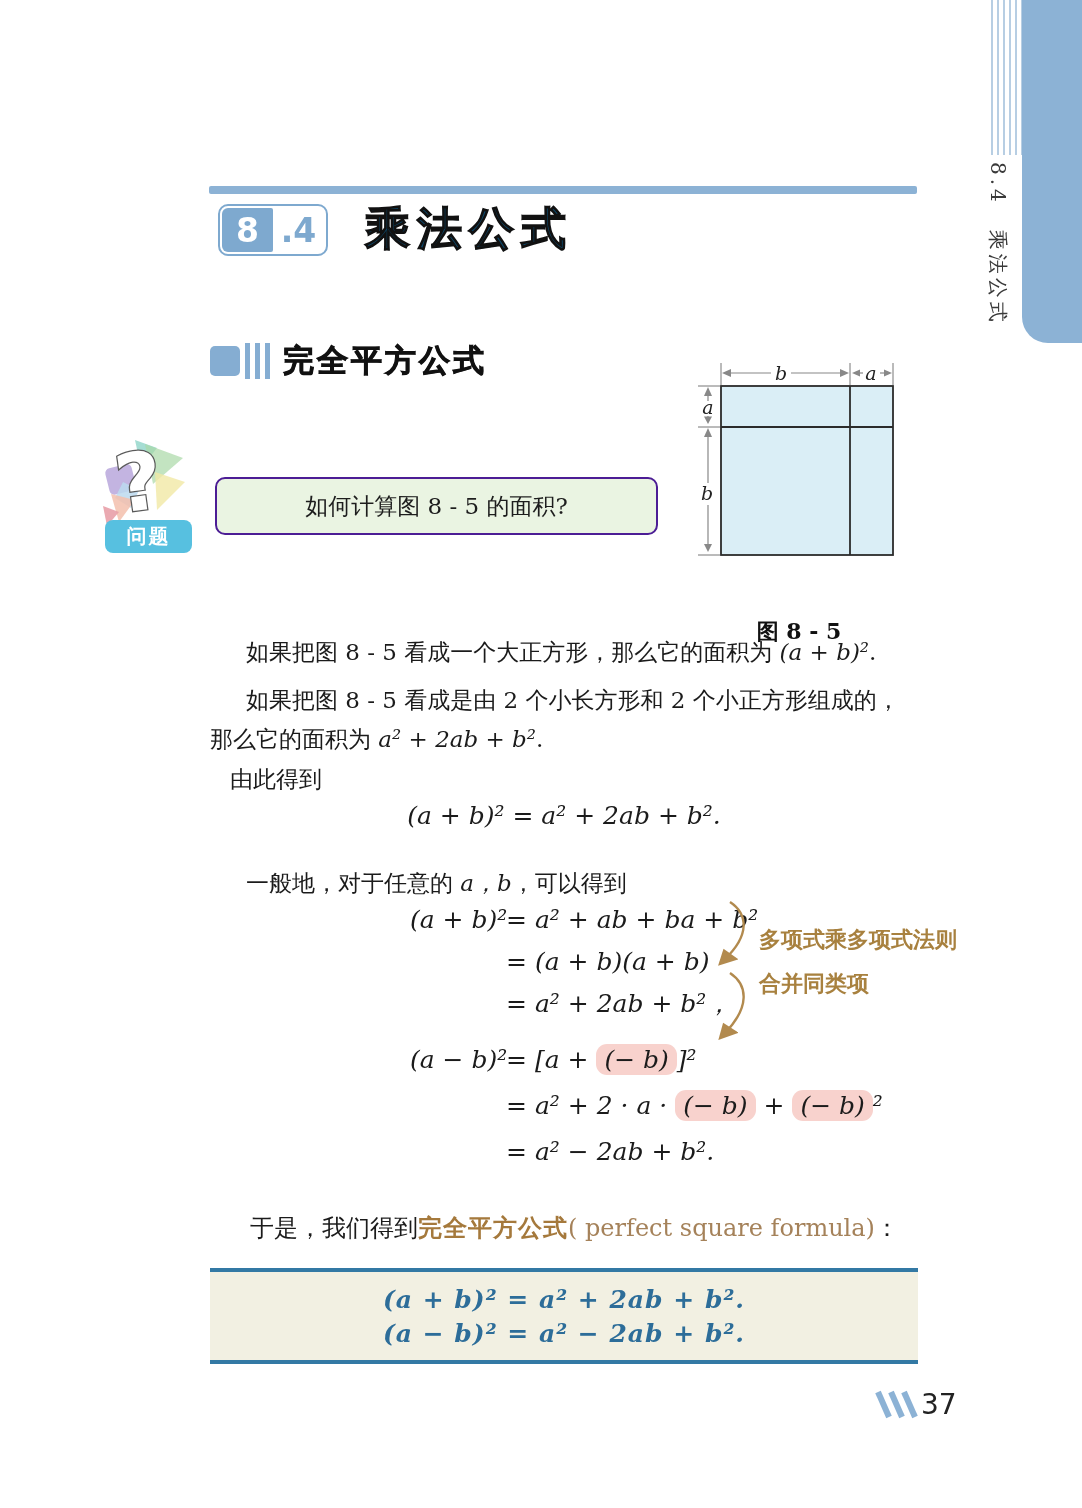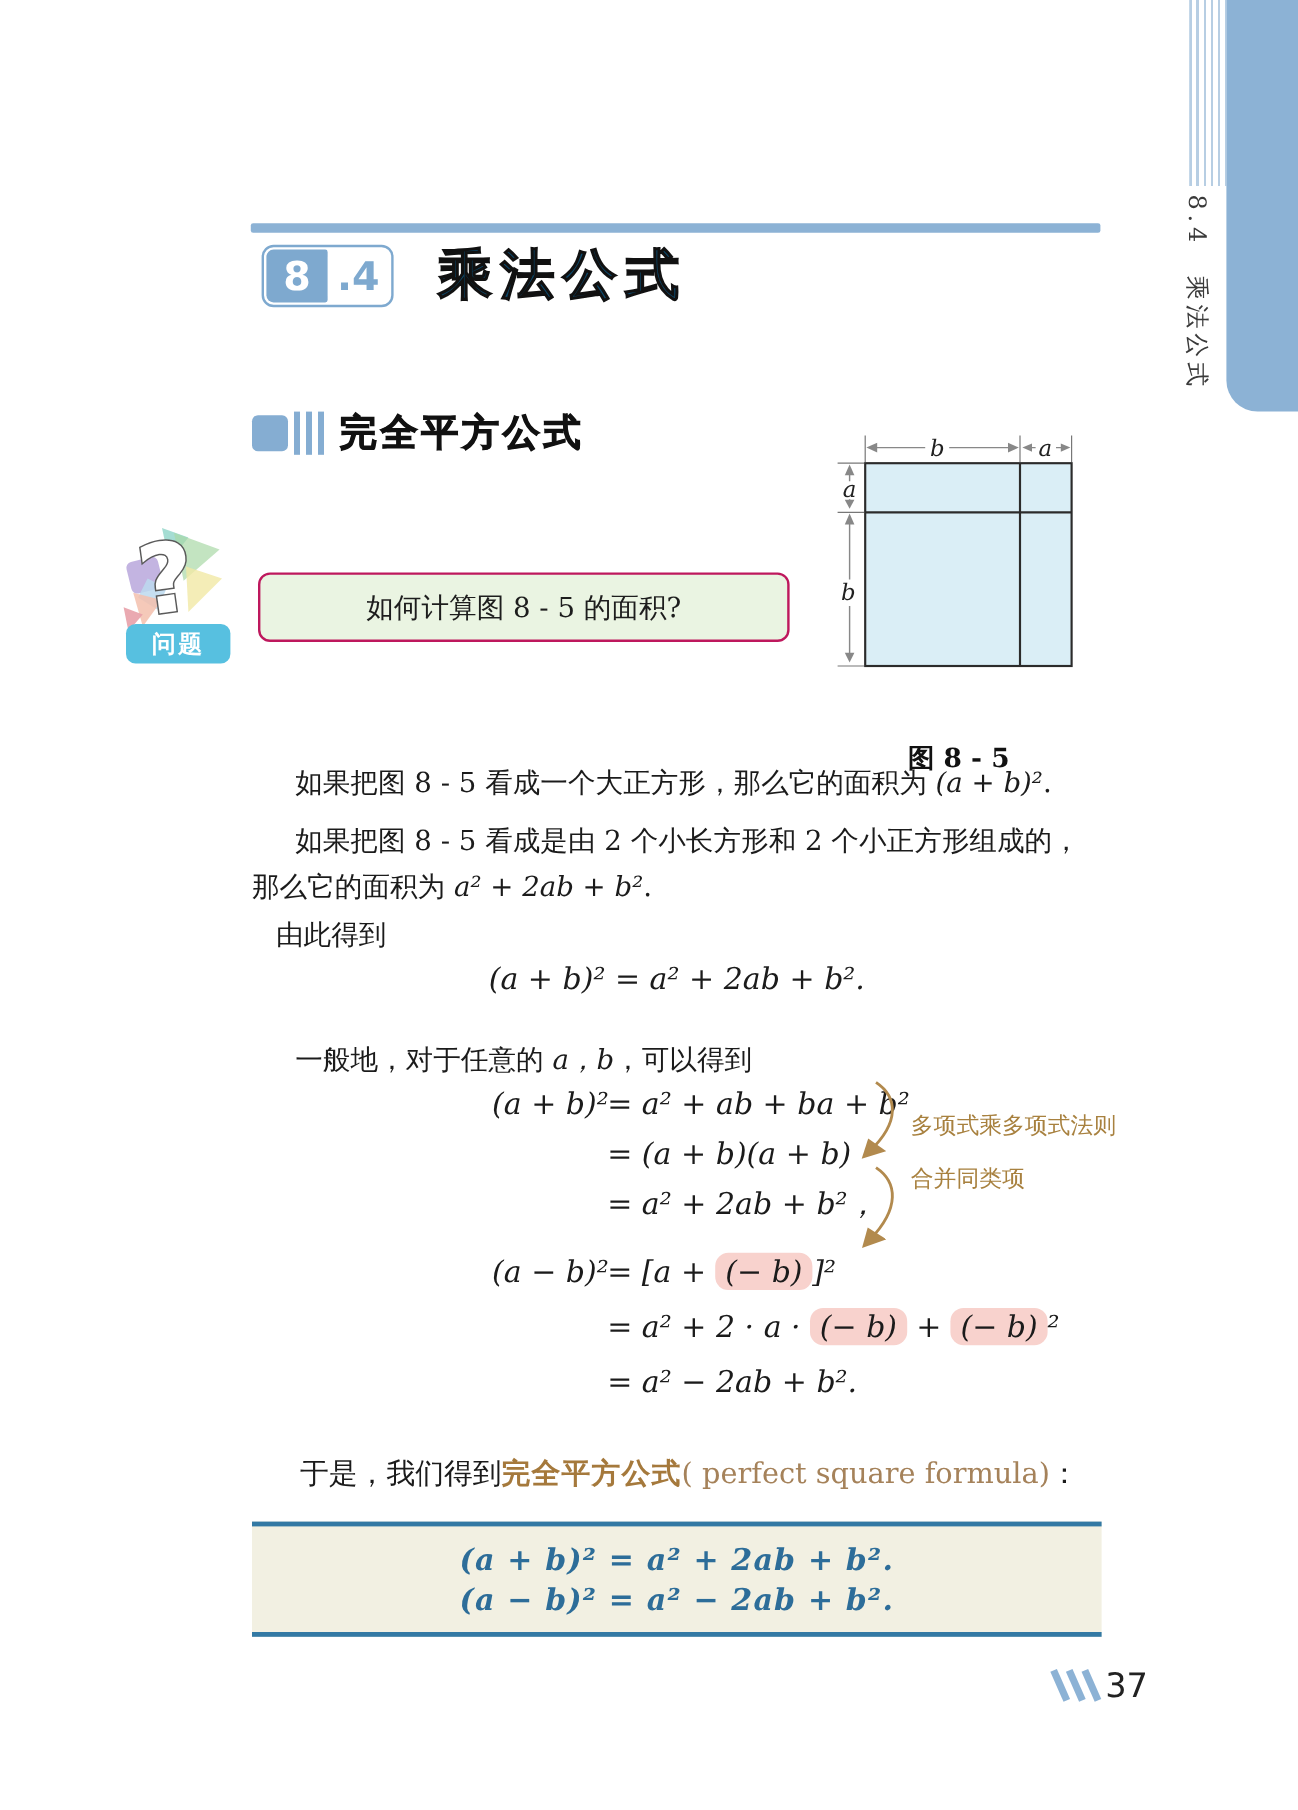--- a/index.html
+++ b/index.html
@@ -58,21 +58,21 @@
   }
 
   
   .q-badge {
     left:105px; top:520px; width:87px; height:33px; background:#57c0e0; border-radius:8px;
     color:#fff; font-family:"DejaVu Sans","Liberation Sans",sans-serif; font-weight:bold;
     font-size:20px; letter-spacing:2px; display:flex; align-items:center; justify-content:center;
   }
   .green-box {
     left:215px; top:477px; width:443px; height:58px;
-    background:#eaf4e2; border:2px solid #be185d; border-radius:10px;
+    background:#eaf4e2; border:2px solid #4c1d95; border-radius:10px;
     display:flex; align-items:center; justify-content:center;
     font-size:23px; color:#1d1d1d;
   }
 
   .fig-caption { left:693px; top:572px; width:212px; text-align:center;
     font-weight:bold; font-size:22px; color:#111;margin-top:45px; }
 
   
   .bodyline { font-size:23px; white-space:nowrap;margin-top:16px; }
   .mi { font-style:italic; }
@@ -81,22 +81,22 @@
 
   .deriv {
     display:grid; grid-template-columns:82px auto; column-gap:14px;
     font-size:25px; font-style:italic; white-space:nowrap;
   }
   .deriv1 { left:410px; top:899px; line-height:42px; }
   .deriv2 { left:410px; top:1037px; line-height:46px; }
   .hl { background:#f8d2cd; border-radius:11px; padding:1px 8px; }
 
   .ann {
-    font-family:"DejaVu Sans","Liberation Sans",sans-serif; font-weight:normal;
-    font-size:19px; color:#a8813f; white-space:nowrap;
+    font-family:"DejaVu Sans","Liberation Sans",sans-serif; font-weight:bold;
+    font-size:22px; color:#a8813f; white-space:nowrap;
   }
   .ann1 { left:759px; top:925px; }
   .ann2 { left:759px; top:969px; }
 
   
   .conclusion { left:250px; top:1212px; font-size:24px; white-space:nowrap; }
   .conclusion .term {
     font-family:"DejaVu Sans","Liberation Sans",sans-serif; font-weight:900;
     color:#a5793c; font-size:24px; letter-spacing:1px;
   }

